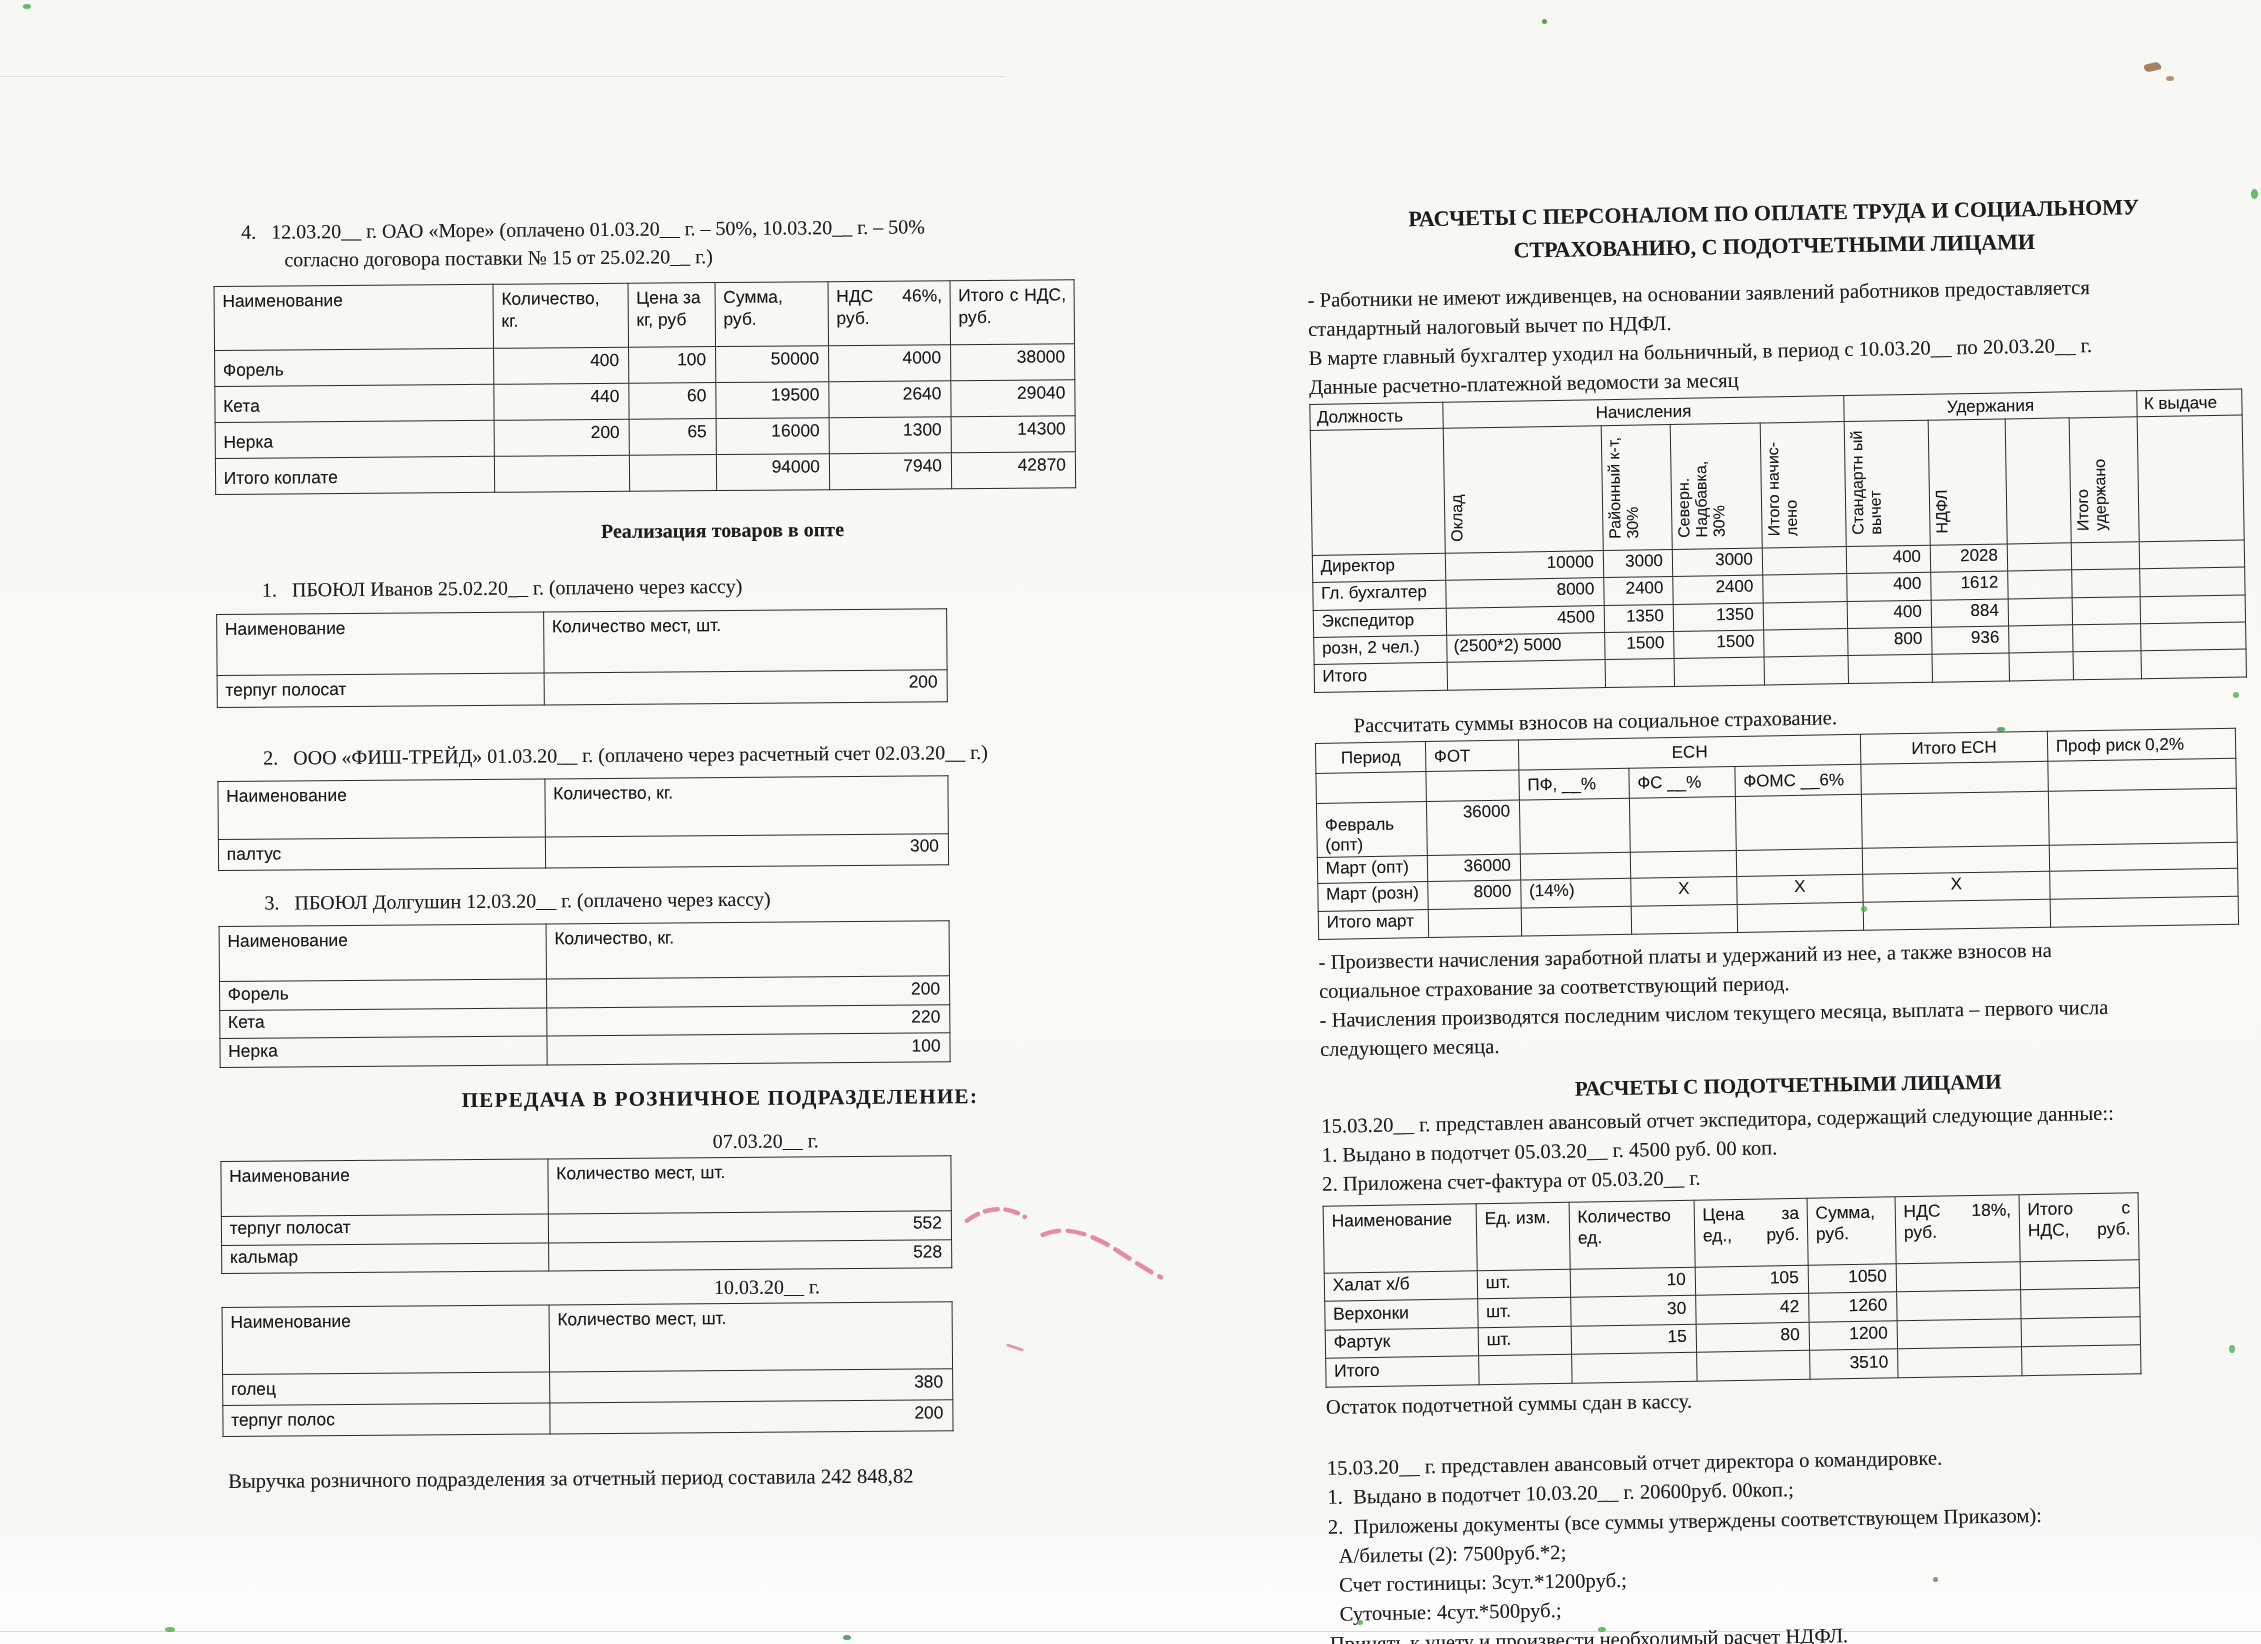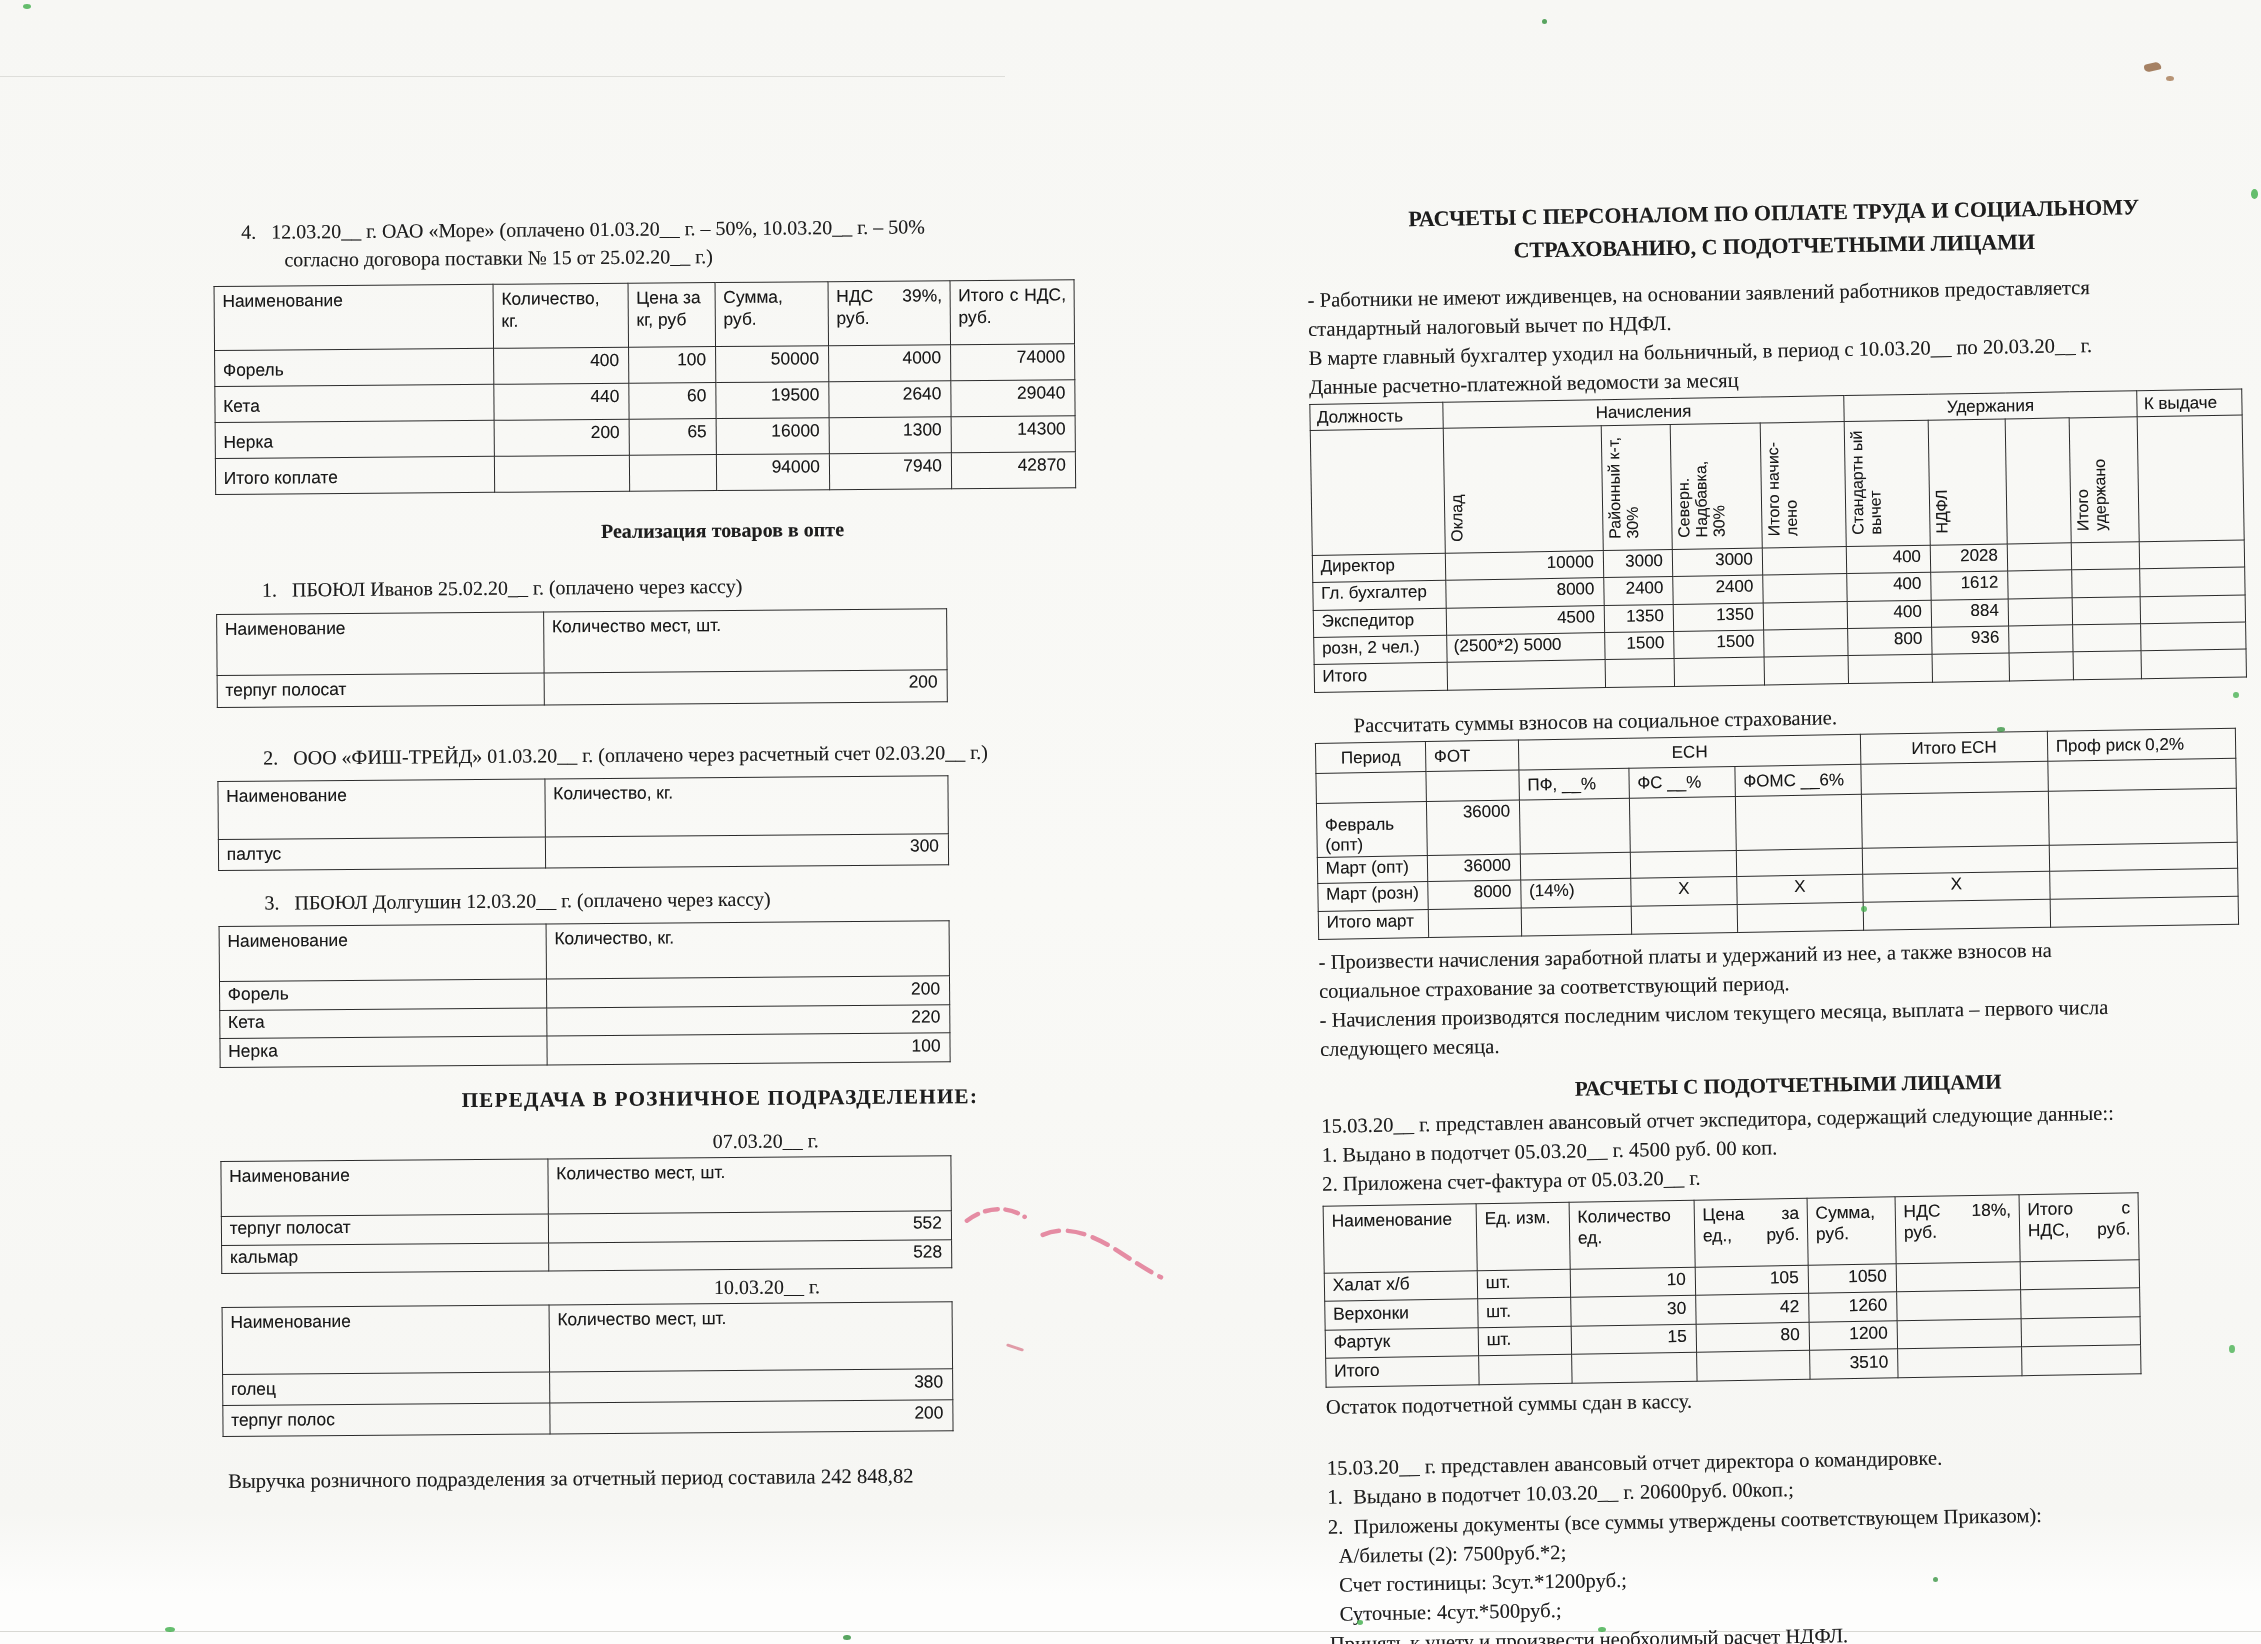--- a/index.html
+++ b/index.html
@@ -57,30 +57,30 @@
         <col style="width:113px">
         <col style="width:122px">
         <col style="width:124px">
       </colgroup>
     <tbody>
         <tr style="height:64px;">
       <td class="th">Наименование</td>
       <td class="th">Количество, кг.</td>
       <td class="th">Цена за кг, руб</td>
       <td class="th">Сумма, руб.</td>
-      <td class="th jh">НДС 39%, руб.</td>
+      <td class="th jh">НДС 46%, руб.</td>
       <td class="th jh">Итого с НДС, руб.</td>
     </tr>
     <tr style="height:36px;">
       <td class="c-name">Форель</td>
       <td class="c-num">400</td>
       <td class="c-num">100</td>
       <td class="c-num">50000</td>
       <td class="c-num">4000</td>
-      <td class="c-num">74000</td>
+      <td class="c-num">38000</td>
     </tr>
     <tr style="height:36px;">
       <td class="c-name">Кета</td>
       <td class="c-num">440</td>
       <td class="c-num">60</td>
       <td class="c-num">19500</td>
       <td class="c-num">2640</td>
       <td class="c-num">29040</td>
     </tr>
     <tr style="height:36px;">

